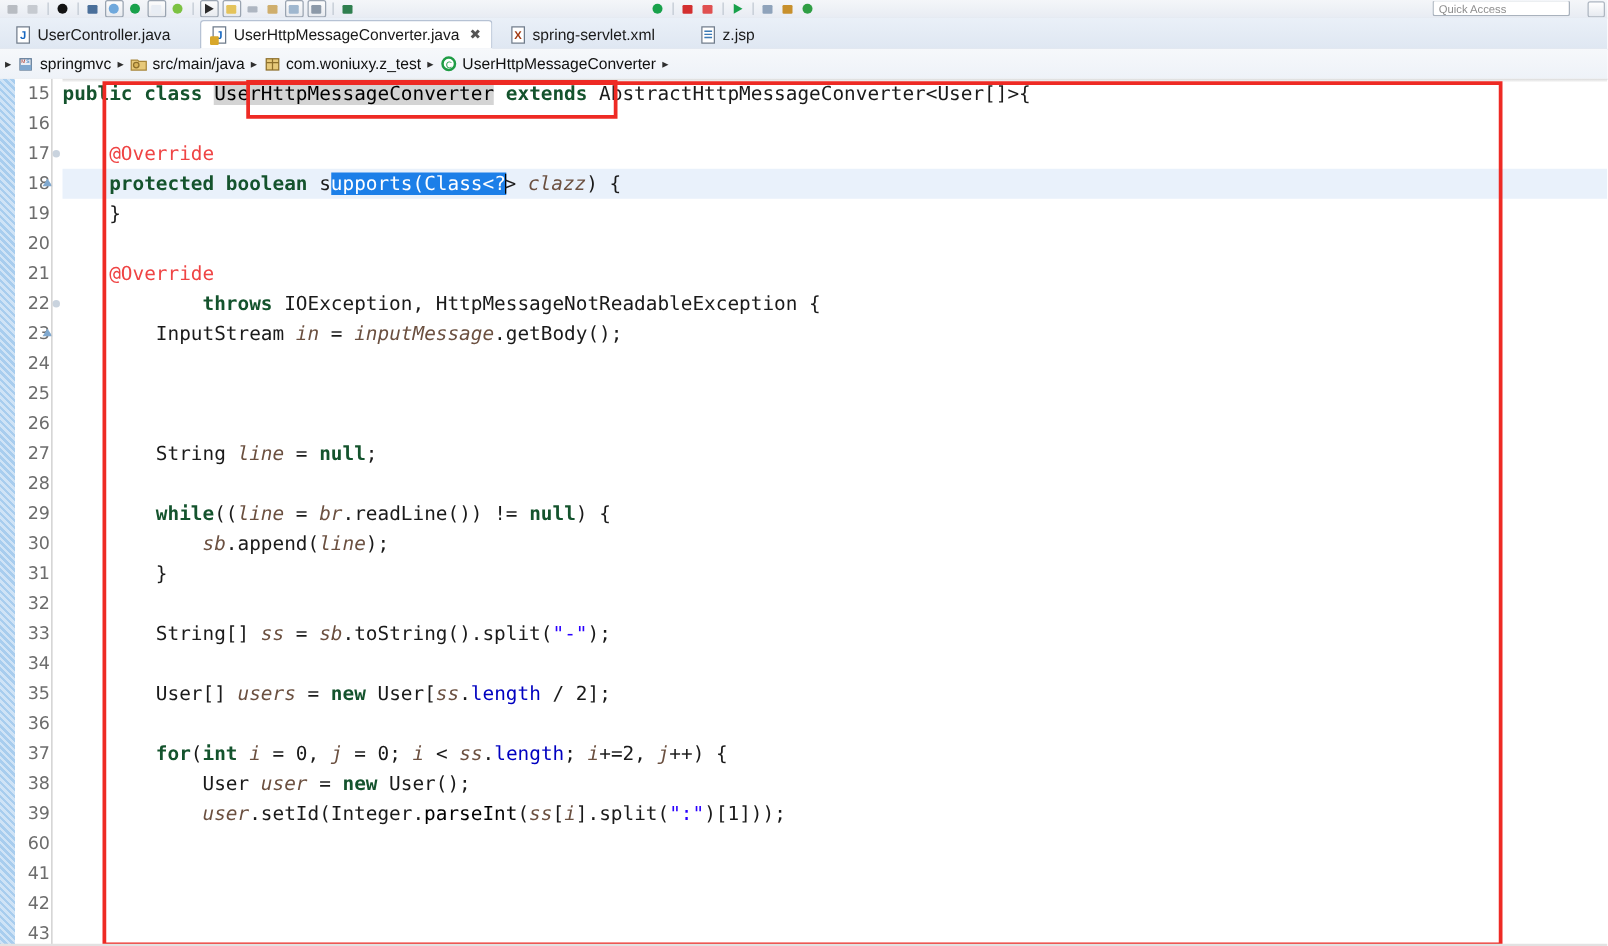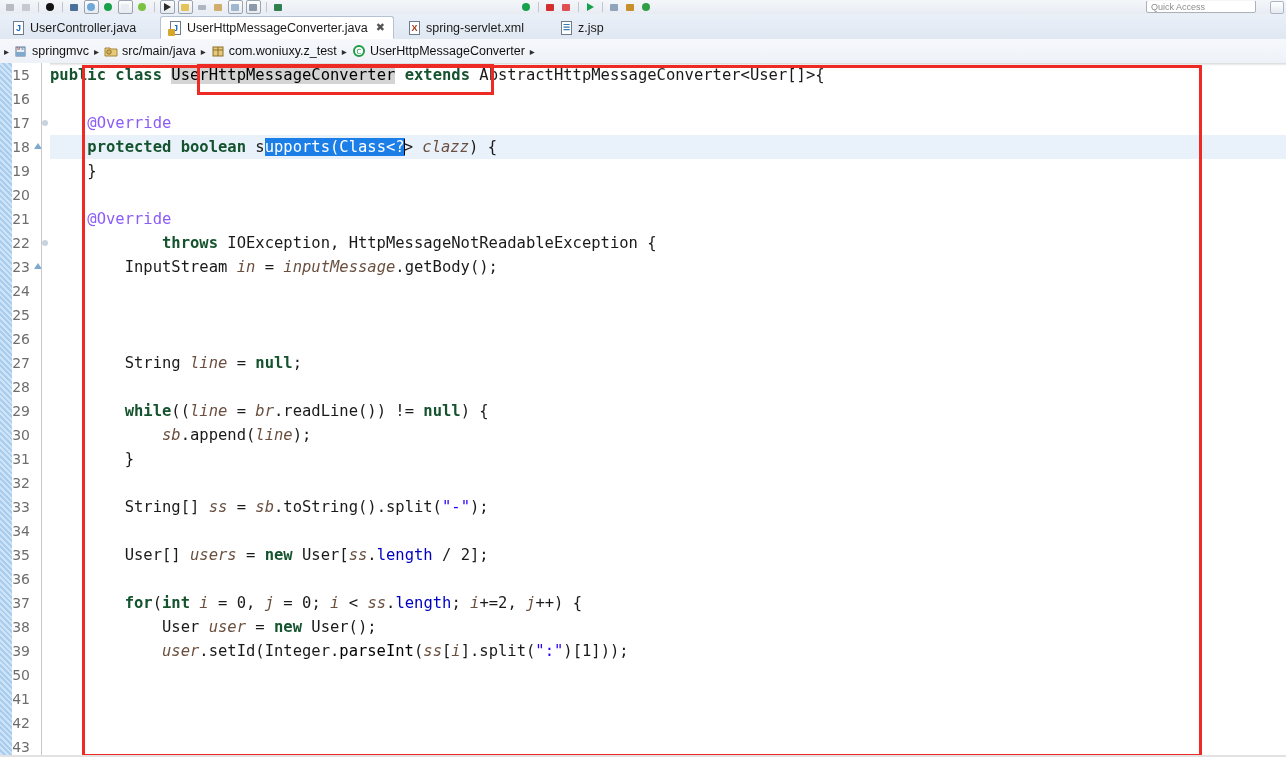--- a/index.html
+++ b/index.html
@@ -100,21 +100,21 @@
   .code{
     position:absolute;left:50px;top:0;right:0;height:694px;
     background:#ffffff;
   }
   .row{
     position:relative;height:24px;line-height:24px;
     font-family:"DejaVu Sans Mono","Liberation Mono",monospace;
     font-size:15.5px;white-space:pre;
   }
   .gut-row{
-    height:24px;line-height:24px;text-align:right;padding-right:12px;
+    height:24px;line-height:24px;text-align:right;padding-right:2px;
     font-family:"DejaVu Sans","Liberation Sans",sans-serif;
     font-size:14px;color:#6d6d6d;box-sizing:border-box;
   }
   .fold-row{height:24px;position:relative;}
   .fold-circle{
     position:absolute;left:0px;top:9px;width:6px;height:6px;border-radius:50%;
     background:#c9d3de;
   }
   .fold-tri{
     position:absolute;left:-8px;top:8px;width:0;height:0;
@@ -127,21 +127,21 @@
   .sep-line{
     position:absolute;left:41px;top:0;width:1px;height:694px;background:#c9c9c9;
   }
 
   
   .kw{color:#14532d;font-weight:bold;}
   .pl{color:#1a1a1a;}
   .loc{color:#6b5040;font-style:italic;}
   .fld{color:#0000c0;}
   .str{color:#2a00ff;}
-  .ann{color:#8b5cf6;}
+  .ann{color:#ef4444;}
   .sel{background:#1c7fe8;color:#ffffff;}
   .occ{background:#d4d4d4;}
   .stat{}
 
   .caret{
     display:inline-block;width:0;border-left:1px solid #000;height:16px;
     vertical-align:-3px;margin:0 -1px;
   }
 
   
@@ -343,21 +343,21 @@
         <div class="gut-row">30</div>
         <div class="gut-row">31</div>
         <div class="gut-row">32</div>
         <div class="gut-row">33</div>
         <div class="gut-row">34</div>
         <div class="gut-row">35</div>
         <div class="gut-row">36</div>
         <div class="gut-row">37</div>
         <div class="gut-row">38</div>
         <div class="gut-row">39</div>
-        <div class="gut-row">50</div>
+        <div class="gut-row">60</div>
         <div class="gut-row">41</div>
         <div class="gut-row">42</div>
         <div class="gut-row">43</div>
       </div>
     <div class="folds" id="folds">
         <div class="fold-row"></div>
         <div class="fold-row"></div>
         <div class="fold-row">
           <span class="fold-circle"></span>
         </div>

